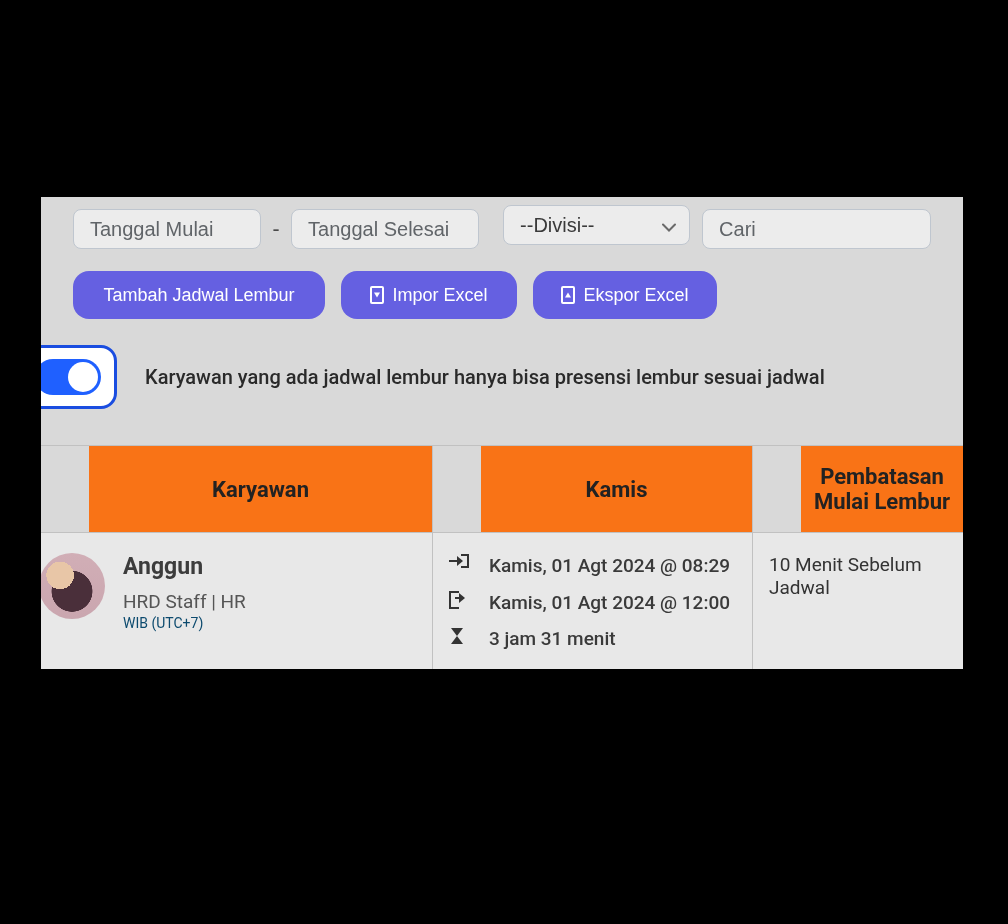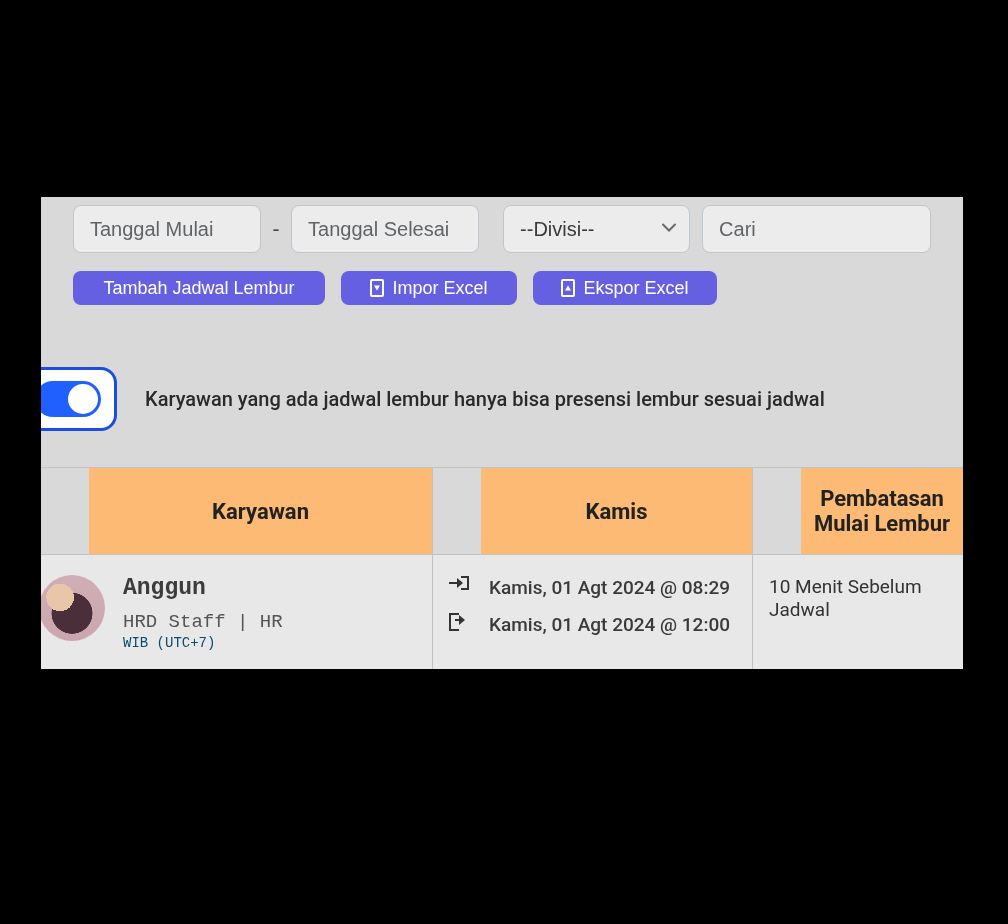--- a/index.html
+++ b/index.html
@@ -17,21 +17,21 @@
     .filter-row {
       display: flex;
       align-items: center;
       gap: 12px;
       padding: 8px 32px 0 32px;
     }
     .input {
       background: #ececec;
       border: 1px solid #bfc6cf;
       border-radius: 8px;
-      height: 48px;
+      height: 40px;
       padding: 0 16px;
       font-size: 20px;
       color: #3a3a3a;
       outline: none;
     }
     .input::placeholder { color: #606468; }
     .date1 { width: 188px; }
     .dash { color: #4a4a4a; font-size: 22px; }
     .date2 { width: 188px; }
     .select-wrap {
@@ -48,22 +48,22 @@
     
     .action-row {
       display: flex;
       gap: 16px;
       padding: 18px 32px 0 32px;
     }
     .btn {
       background: #6560e1;
       color: #fff;
       border: none;
-      border-radius: 8px;
-      height: 34px;
+      border-radius: 16px;
+      height: 48px;
       padding: 0 28px;
       font-size: 18px;
       display: inline-flex;
       align-items: center;
       justify-content: center;
       gap: 8px;
       cursor: pointer;
     }
     .btn .file-icon {
       display: inline-block;
@@ -82,21 +82,20 @@
     .btn1 { width: 252px; }
     .btn2 { width: 176px; }
     .btn3 { width: 184px; }
 
     
     .toggle-row {
       display: flex;
       align-items: center;
       gap: 28px;
       padding: 26px 32px 36px 0;
-      margin-top: 36px;
     }
     .toggle-holder {
       position: relative;
       margin-left: -22px;
       width: 98px; height: 64px;
       background: #fff;
       border: 3px solid #1a4de0;
       border-radius: 16px;
       display: flex; align-items: center; justify-content: center;
     }
@@ -110,29 +109,29 @@
     .toggle .knob {
       position: absolute; right: 3px; top: 3px;
       width: 30px; height: 30px;
       background: #fff; border-radius: 50%;
     }
     .toggle-caption { font-size: 20px; color: #2a2a2a; font-weight: 500; }
 
     
     .table { border-top: 1px solid #c1c1c1; }
     .thead, .trow { display: grid; grid-template-columns: 392px 320px 210px; }
-    .th { background: #fdba74; border-right: 1px solid #c1c1c1; padding: 18px 8px; text-align: center; font-weight: 700; font-size: 22px; color: #222; display:flex; align-items:center; justify-content:center;margin-left:48px; }
+    .th { background: #f97316; border-right: 1px solid #c1c1c1; padding: 18px 8px; text-align: center; font-weight: 700; font-size: 22px; color: #222; display:flex; align-items:center; justify-content:center;margin-left:48px; }
     .th:last-child { border-right: none; text-align: center; }
     .thead { border-bottom: 1px solid #c1c1c1; }
 
     .trow { background: #e8e8e8; }
     .td { padding: 20px 16px; border-right: 1px solid #c1c1c1; font-size: 19px; color: #333; }
     .td:last-child { border-right: none; }
 
-    .emp-cell { display: flex; align-items: flex-start; gap: 18px; padding-left: 0; font-family: Liberation Mono, monospace; }
+    .emp-cell { display: flex; align-items: flex-start; gap: 18px; padding-left: 0; }
     .avatar {
       width: 66px; height: 66px; border-radius: 50%;
       background: radial-gradient(circle at 32% 34%, #e8c6a7 0 22%, transparent 22%),
                   radial-gradient(circle at 50% 58%, #4a2f3a 0 40%, transparent 41%),
                   linear-gradient(#d1aeb6, #caa6af);
       flex: 0 0 auto;
       margin-left: -2px;
     }
     .emp-name { font-size: 23px; font-weight: 700; color: #3c3c3c; }
     .emp-role { font-size: 19px; color: #555; margin-top: 10px; }
@@ -238,20 +237,24 @@
               <span class="box"></span>
             </span>
           <span class="txt">Kamis, 01 Agt 2024 @ 08:29</span>
         </div>
         <div class="sched-line">
           <span class="icon-out">
               <span class="bar"></span>
             </span>
           <span class="txt">Kamis, 01 Agt 2024 @ 12:00</span>
         </div>
+        <div class="sched-line">
+          <span class="icon-dur"></span>
+          <span class="txt">3 jam 31 menit</span>
+        </div>
       </div>
       <div class="td">
         <span>10 Menit Sebelum Jadwal</span>
       </div>
     </div>
   </div>
 
 </div>
 
 </body></html>

